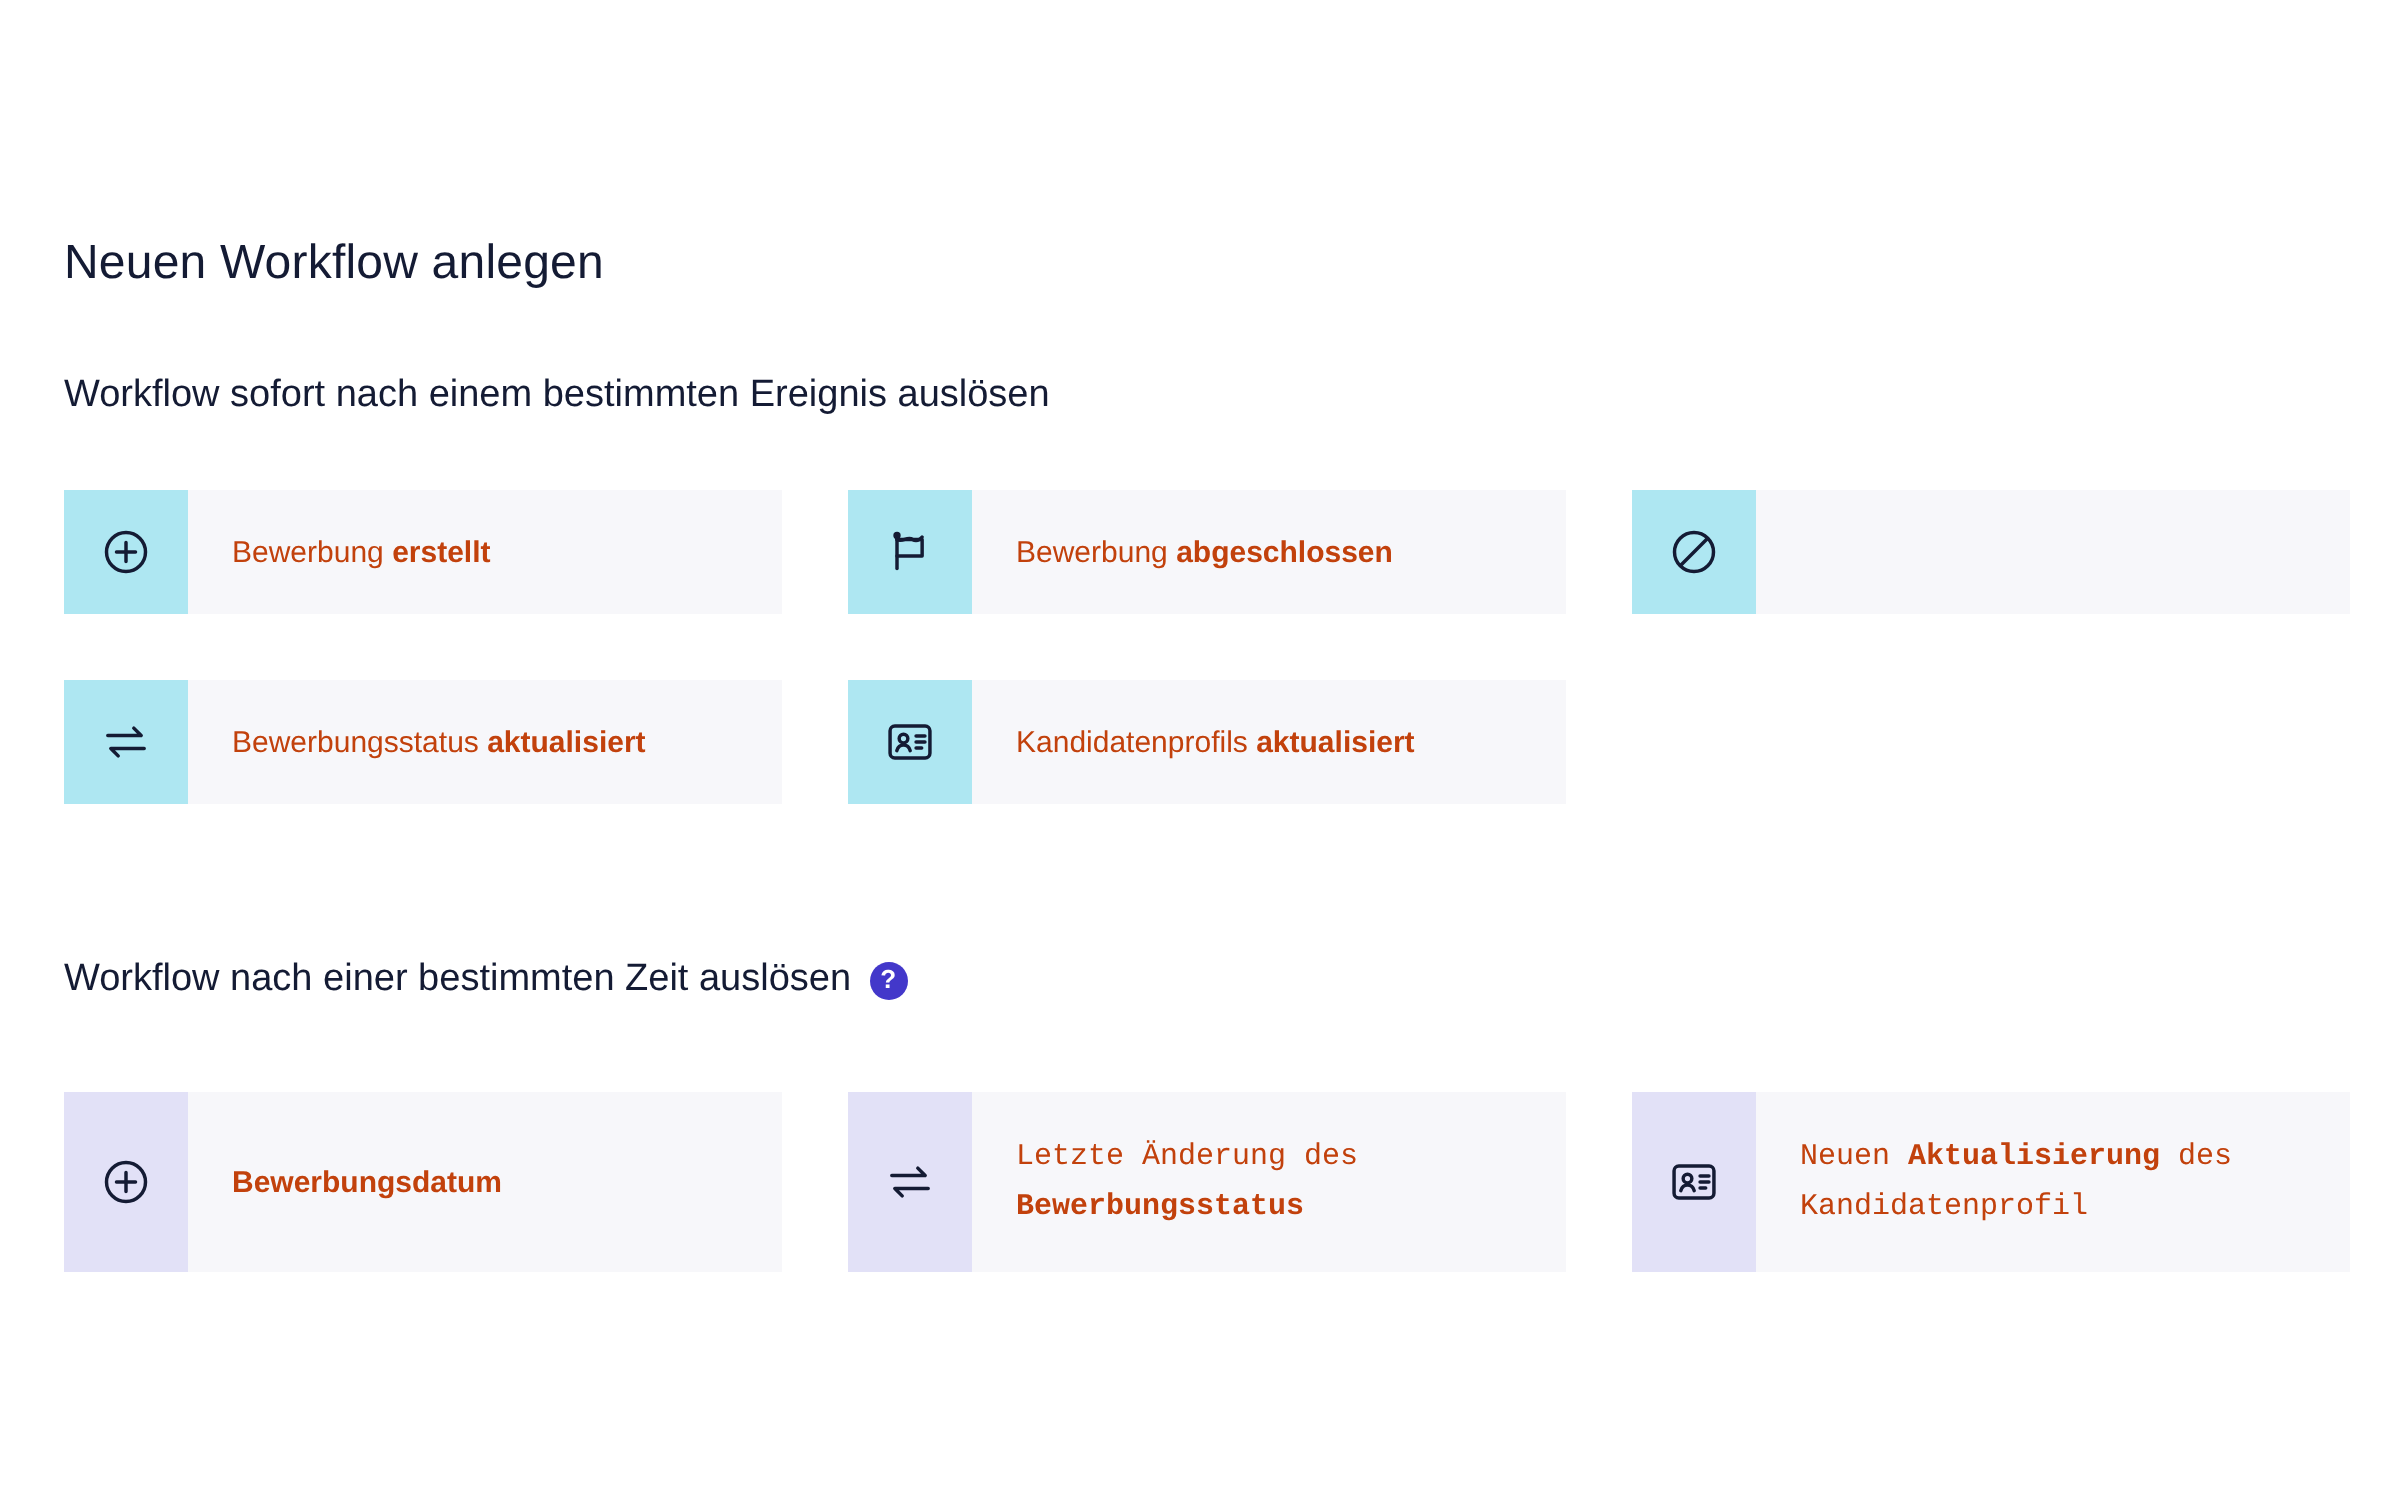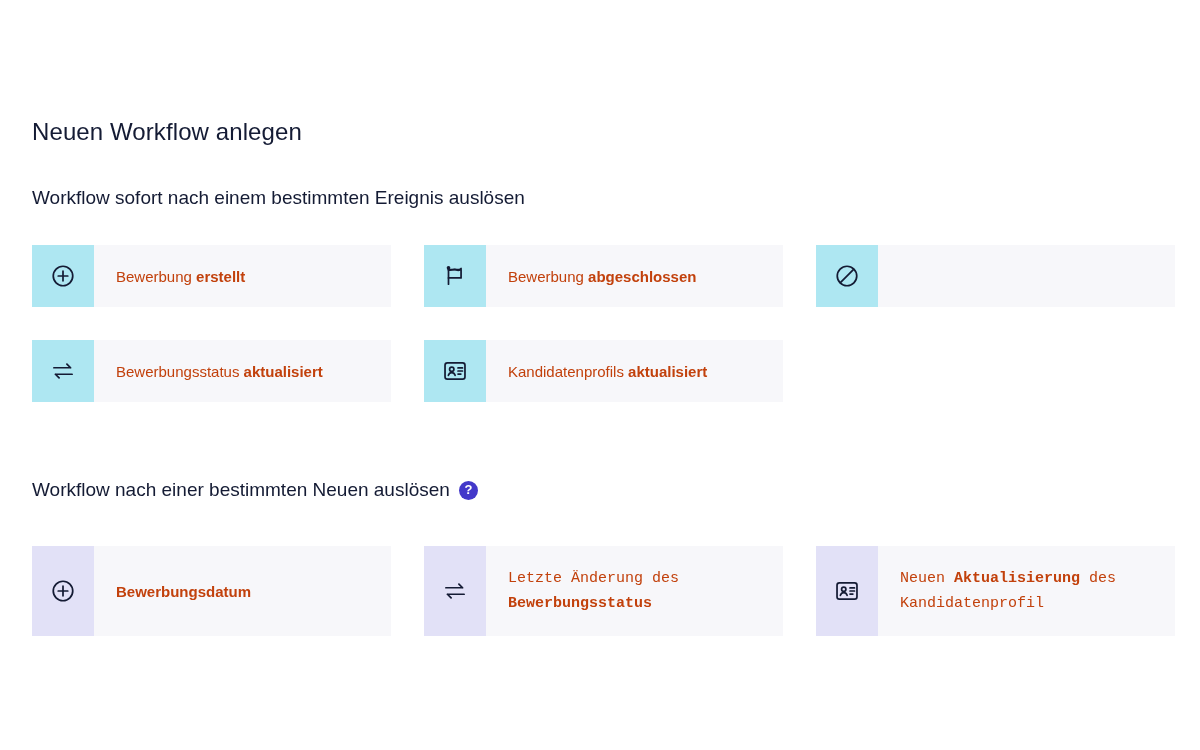--- a/index.html
+++ b/index.html
@@ -196,21 +196,21 @@
       </span>
       <span class="card-label">
         <span class="txt"><span>Kandidatenprofils </span><b>aktualisiert</b></span>
       </span>
     </div>
 
   </div>
 
   <div class="section section-time">
     <div class="section-heading">
-      <span>Workflow nach einer bestimmten Neuen auslösen</span>
+      <span>Workflow nach einer bestimmten Zeit auslösen</span>
       <span class="help-icon">?</span>
     </div>
   </div>
 
   <div class="card-grid grid-time">
 
     <div class="card lavender one-line">
       <span class="card-icon">
         <svg viewBox="0 0 24 24" fill="none" stroke="#141b34" stroke-width="1.6" stroke-linecap="round" stroke-linejoin="round">
           <circle cx="12" cy="12" r="9"></circle>

